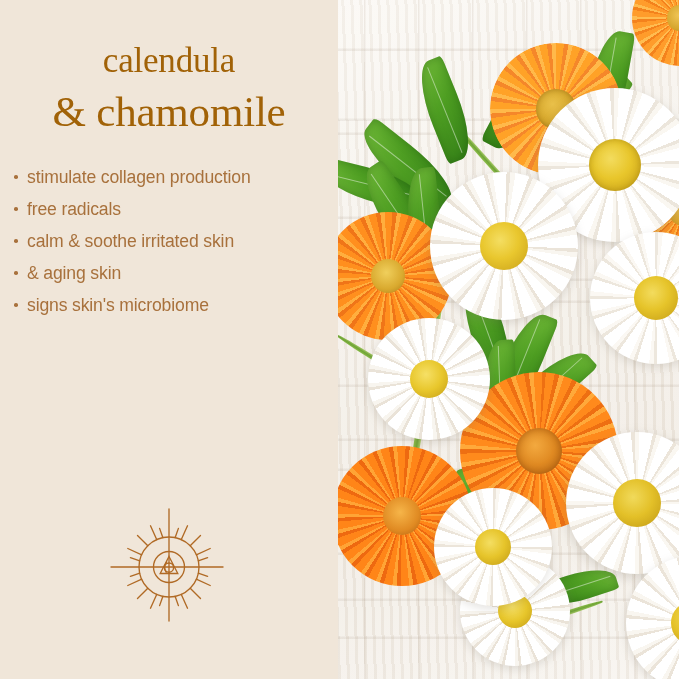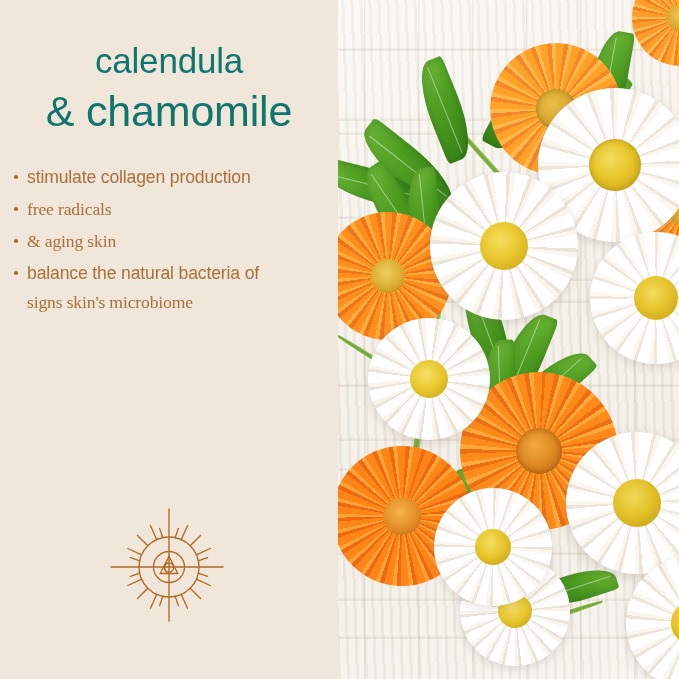--- a/index.html
+++ b/index.html
@@ -19,22 +19,22 @@
     background:#F0E6D9;
     position:relative;
     flex:0 0 338px;
   }
 
   .title-block {
     padding-top:38px;
     text-align:center;
   }
   .title-line {
-    font-family:Liberation Sans, sans-serif;
-    color:#0f766e;
+    font-family:Liberation Serif, serif;
+    color:#a16207;
     font-size:35px;
     line-height:1.30;
     font-weight:400;
     letter-spacing:-0.2px;
   }
   .title-line.second { font-size:43px; }
 
   .benefits {
     margin-top:24px;
     padding-left:13px;
@@ -52,21 +52,20 @@
   .benefit .dot {
     position:absolute;
     left:1px; top:12px;
     width:3.6px; height:3.6px;
     border-radius:50%;
     background:#A8713C;
   }
   .benefit .cont {
     display:block;
     margin-left:0px;
-    font-family:Liberation Serif, serif;
   }
 
   
   .logo-wrap {
     position:absolute;
     left:0; right:0;
     top:503px;
     display:flex;
     justify-content:center;
   }
@@ -153,29 +152,32 @@
       <li class="benefit">
         <span class="dot"></span>
         <span>stimulate collagen production</span>
       </li>
 
       <li class="benefit">
         <span class="dot"></span>
         <span class="cont">free radicals</span>
       </li>
 
+      <li class="benefit">
+        <span class="dot"></span>
+        <span>calm &amp; soothe irritated skin</span>
+      </li>
 
       <li class="benefit">
         <span class="dot"></span>
         <span class="cont">&amp; aging skin</span>
       </li>
 
       <li class="benefit">
         <span class="dot"></span>
-        <span>balance the natural bacteria of</span>
         <span class="cont">signs skin's microbiome</span>
       </li>
 
     </ul>
 
     <div class="logo-wrap">
       <svg width="128" height="128" viewBox="0 0 128 128">
         <g stroke="#B06A25" fill="none" stroke-width="1.35" stroke-linecap="round">
 
           <line x1="64" y1="6" x2="64" y2="118"></line>

